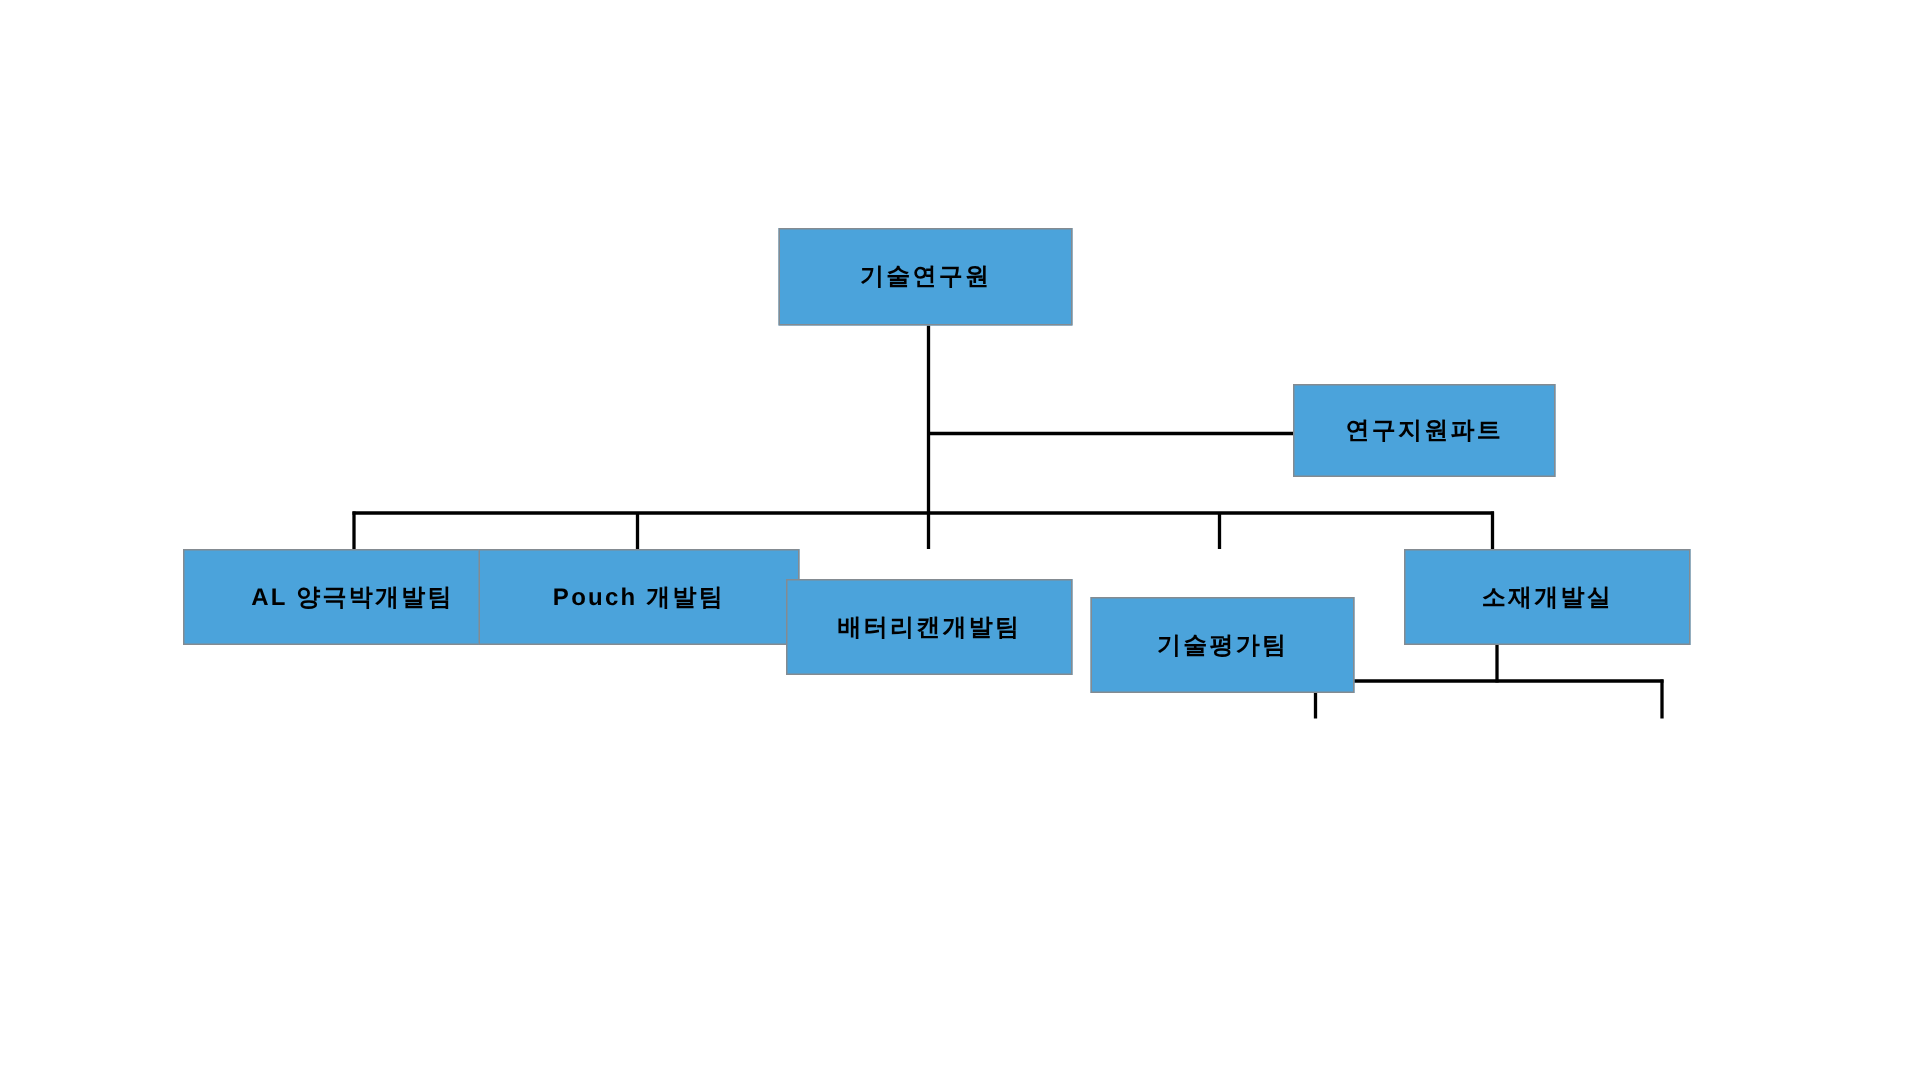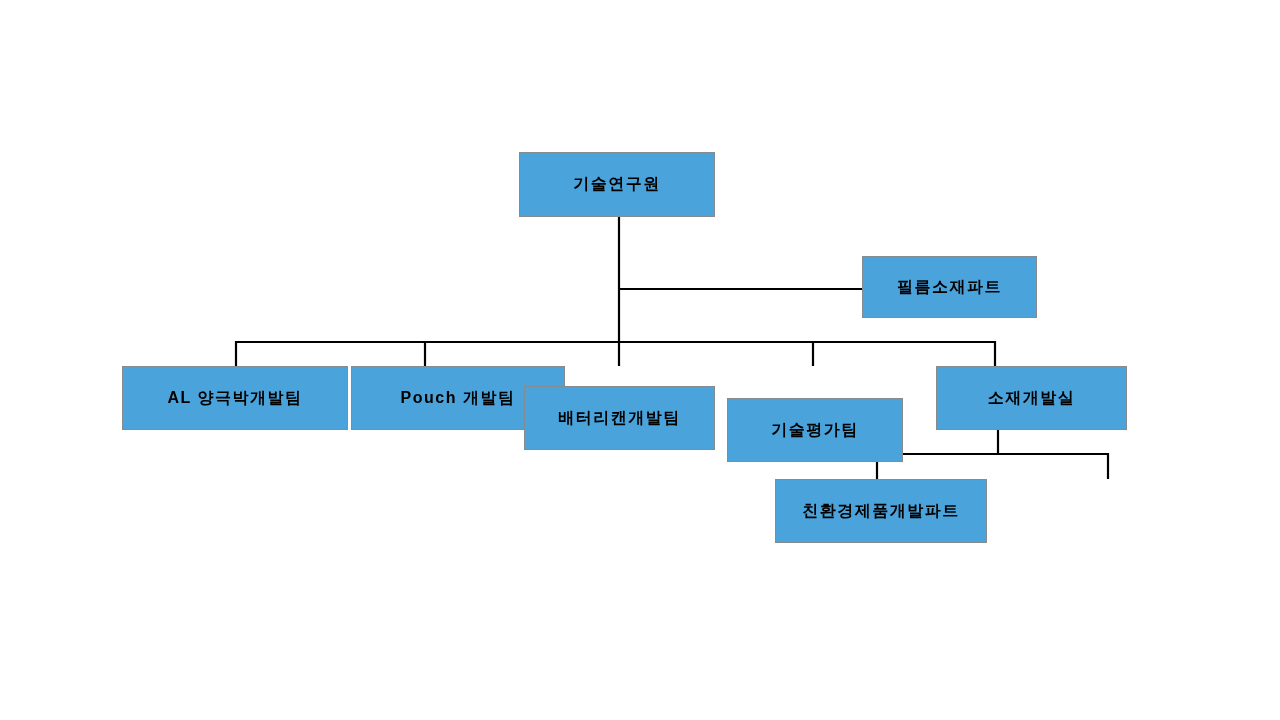--- a/index.html
+++ b/index.html
@@ -34,21 +34,21 @@
     color:var(--text);
     font-weight:bold;
     font-size:16px;
     letter-spacing:1.5px;
     text-align:center;
     white-space:nowrap;
   }
   #n-root     {left:519px;top:152px;width:196px;height:65px;}
   #n-support  {left:862px;top:256px;width:175px;height:62px;}
   #n-al       {left:122px;top:366px;width:226px;height:64px;}
-  #n-pouch    {left:351px;top:366px;width:214px;height:64px;}
+  #n-pouch    {left:319px;top:366px;width:214px;height:64px;}
   #n-can      {left:524px;top:366px;width:191px;height:64px;margin-top:20px;}
   #n-eval     {left:727px;top:366px;width:176px;height:64px;margin-top:32px;}
   #n-material {left:936px;top:366px;width:191px;height:64px;}
   #n-eco      {left:775px;top:479px;width:212px;height:64px;}
   #n-film     {left:1029px;top:479px;width:166px;height:64px;}
 </style>
 </head>
 <body>
 
 <div class="stage">
@@ -70,21 +70,21 @@
     <line class="connector" x1="877" y1="454" x2="1109" y2="454"></line>
     <line class="connector" x1="877" y1="453" x2="877" y2="479"></line>
     <line class="connector" x1="1108" y1="453" x2="1108" y2="479"></line>
   </svg>
 
   <div class="node" id="n-root">
     <span>기술연구원</span>
   </div>
 
   <div class="node" id="n-support">
-    <span>필름소재파트</span>
+    <span>연구지원파트</span>
   </div>
 
   <div class="node" id="n-al">
     <span>AL 양극박개발팀</span>
   </div>
 
   <div class="node" id="n-pouch">
     <span>Pouch 개발팀</span>
   </div>
 
@@ -93,18 +93,15 @@
   </div>
 
   <div class="node" id="n-eval">
     <span>기술평가팀</span>
   </div>
 
   <div class="node" id="n-material">
     <span>소재개발실</span>
   </div>
 
-  <div class="node" id="n-eco">
-    <span>친환경제품개발파트</span>
-  </div>
 
 
 </div>
 
 </body></html>

